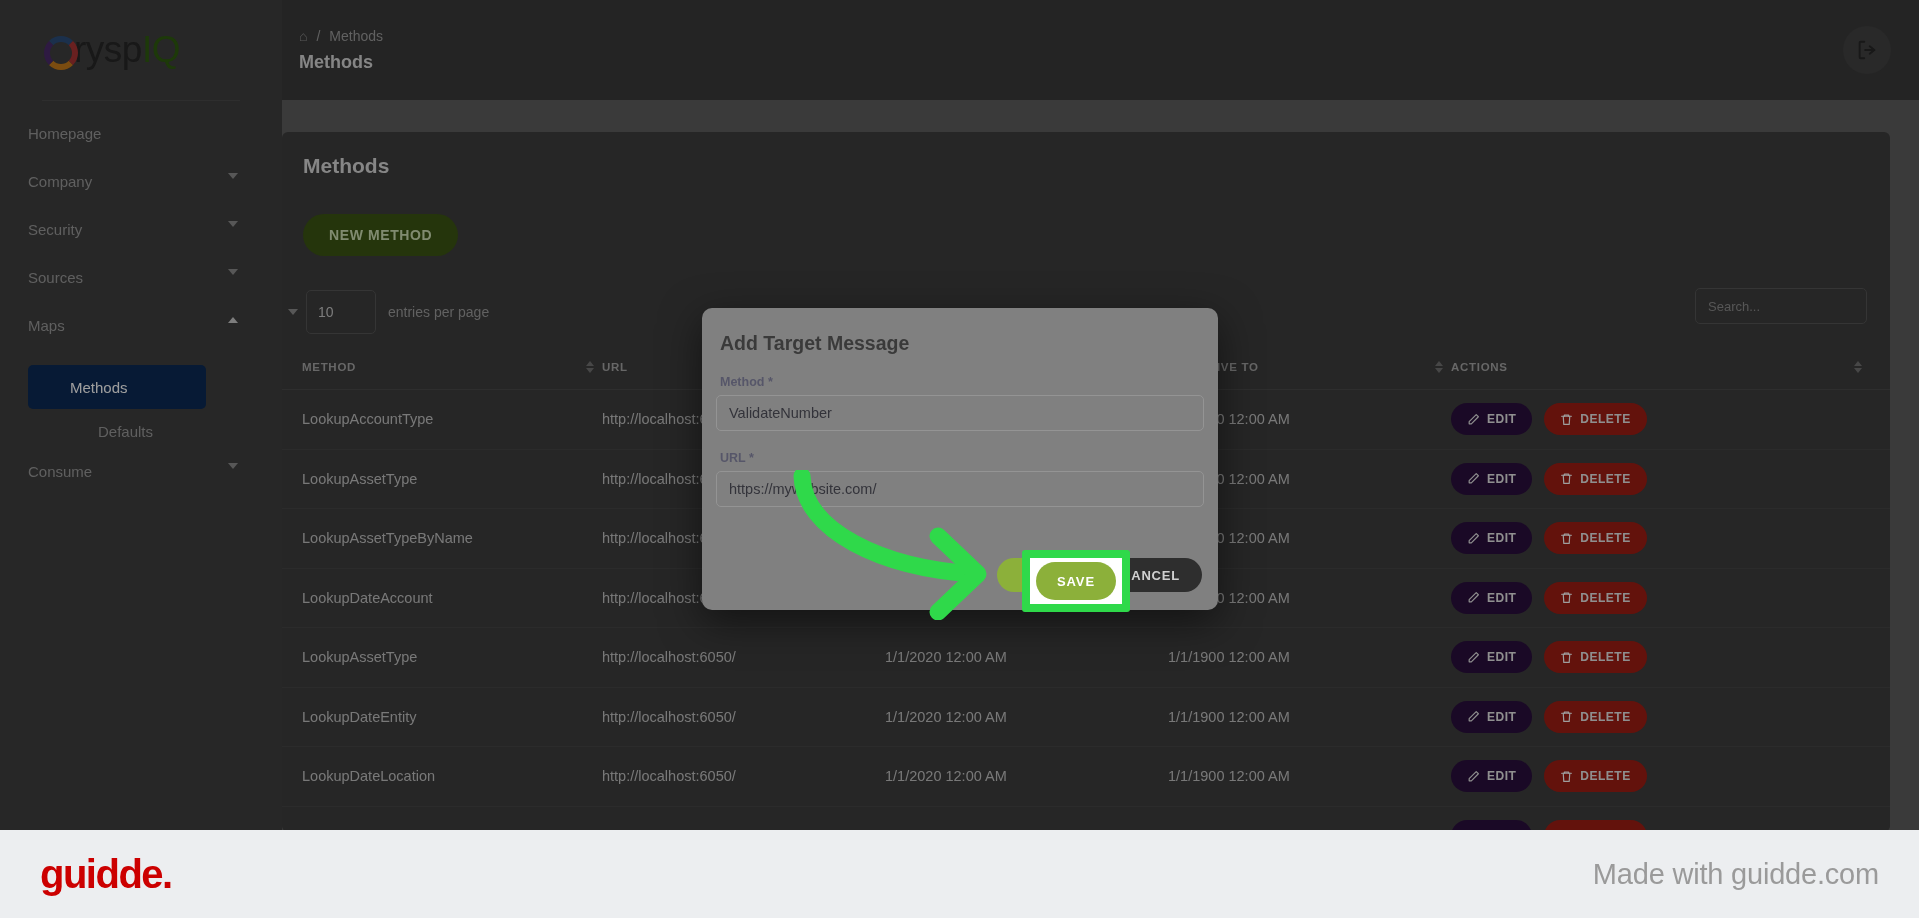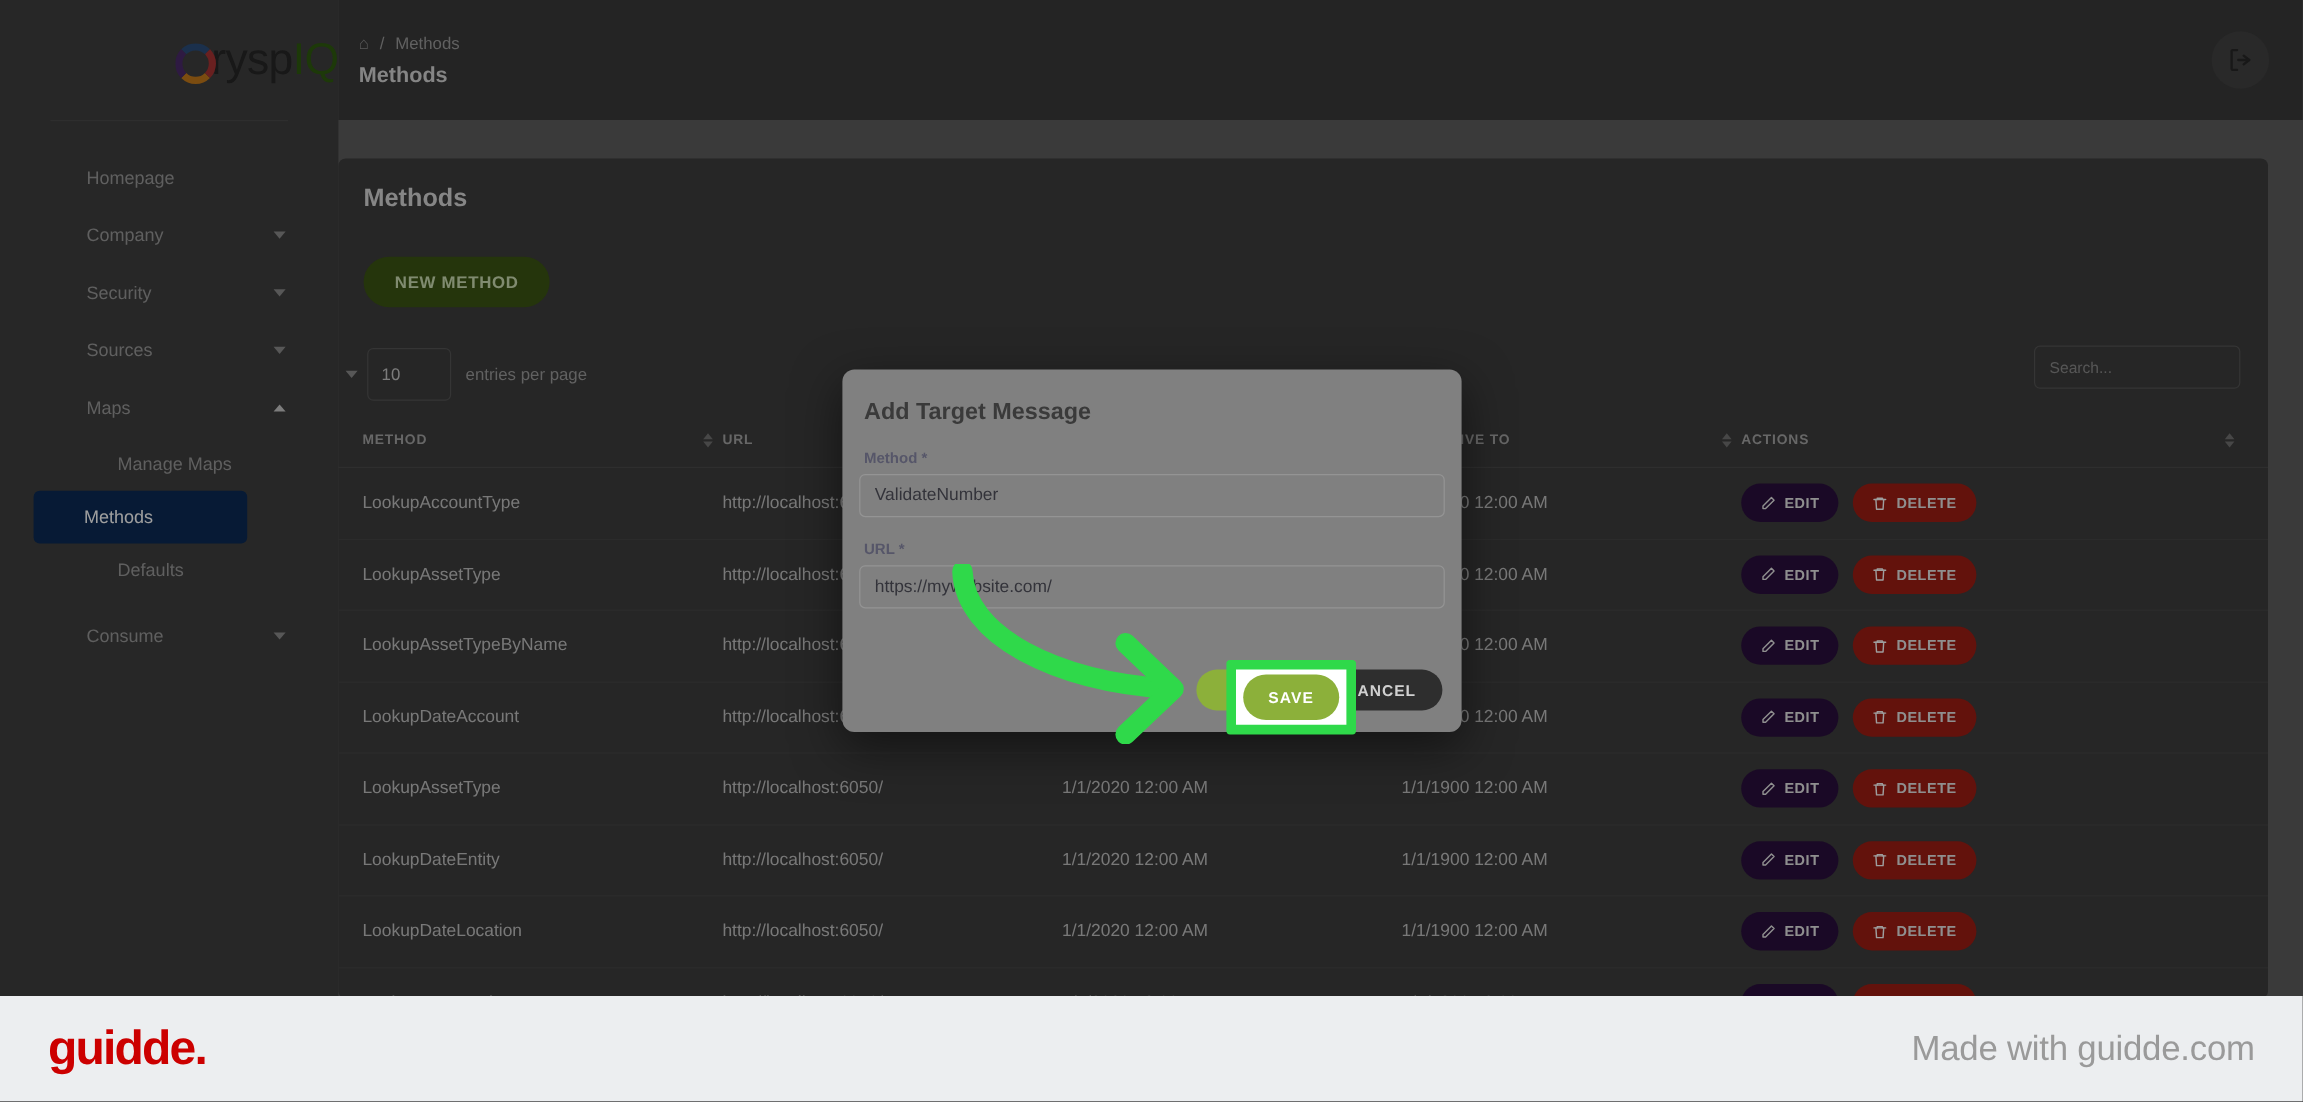--- a/index.html
+++ b/index.html
@@ -23,21 +23,21 @@
   }
 
   
   #sidebar {
     position: absolute; left: 0; top: 0;
     width: 282px; height: 830px;
     background: #3f3f3f;
   }
   .logo-wrap {
     height: 100px;
-    display: flex; align-items: center;  justify-content: flex-end;
+    display: flex; align-items: center; padding-left: 44px;
   }
   .logo-text {
     font-size: 37px; font-weight: 400; letter-spacing: -0.5px;
     display: flex; align-items: center;
   }
   .logo-ring {
     width: 34px; height: 34px; border-radius: 50%;
     border: 6px solid #234;
     border-top-color: #2b4e7a;
     border-right-color: #a33;
@@ -46,22 +46,22 @@
     display: inline-block;
     margin-right: -4px;
     position: relative; top: 3px;
   }
   .logo-dark { color: #262626; }
   .logo-green { color: #2e5c0e; }
   .logo-sep { width: 198px; height: 1px; background: #4a4a4a; margin: 0 0 0 42px; }
 
   .nav { margin-top: 24px; }
   .nav-item {
-    height: 46px; display: flex; align-items: center;
-    padding: 0 44px 0 72px;
+    height: 46px; display: flex; 
+    padding: 0 44px 0 28px;
     color: #9a9a9a; font-size: 15px;
     cursor: pointer; justify-content: space-between;
     margin-bottom: 2px;
   }
   .nav-item .chev {
     width: 0; height: 0; border-left: 5px solid transparent;
     border-right: 5px solid transparent; border-top: 6px solid #8d8d8d;
   }
   .nav-item .chev.up { border-top: none; border-bottom: 6px solid #c9c9c9; }
   .nav-sub {
@@ -292,23 +292,20 @@
         </div>
         <div class="nav-item">
           <span>Sources</span>
           <span class="chev"></span>
         </div>
         <div class="nav-item">
           <span>Maps</span>
           <span class="chev up"></span>
         </div>
 
-        <div class="nav-sub">
-          <span>Manage Maps</span>
-        </div>
         <div class="nav-sub active">
           <span>Methods</span>
         </div>
         <div class="nav-sub">
           <span>Defaults</span>
         </div>
 
         <div class="nav-item" style="margin-top:10px">
           <span>Consume</span>
           <span class="chev"></span>

